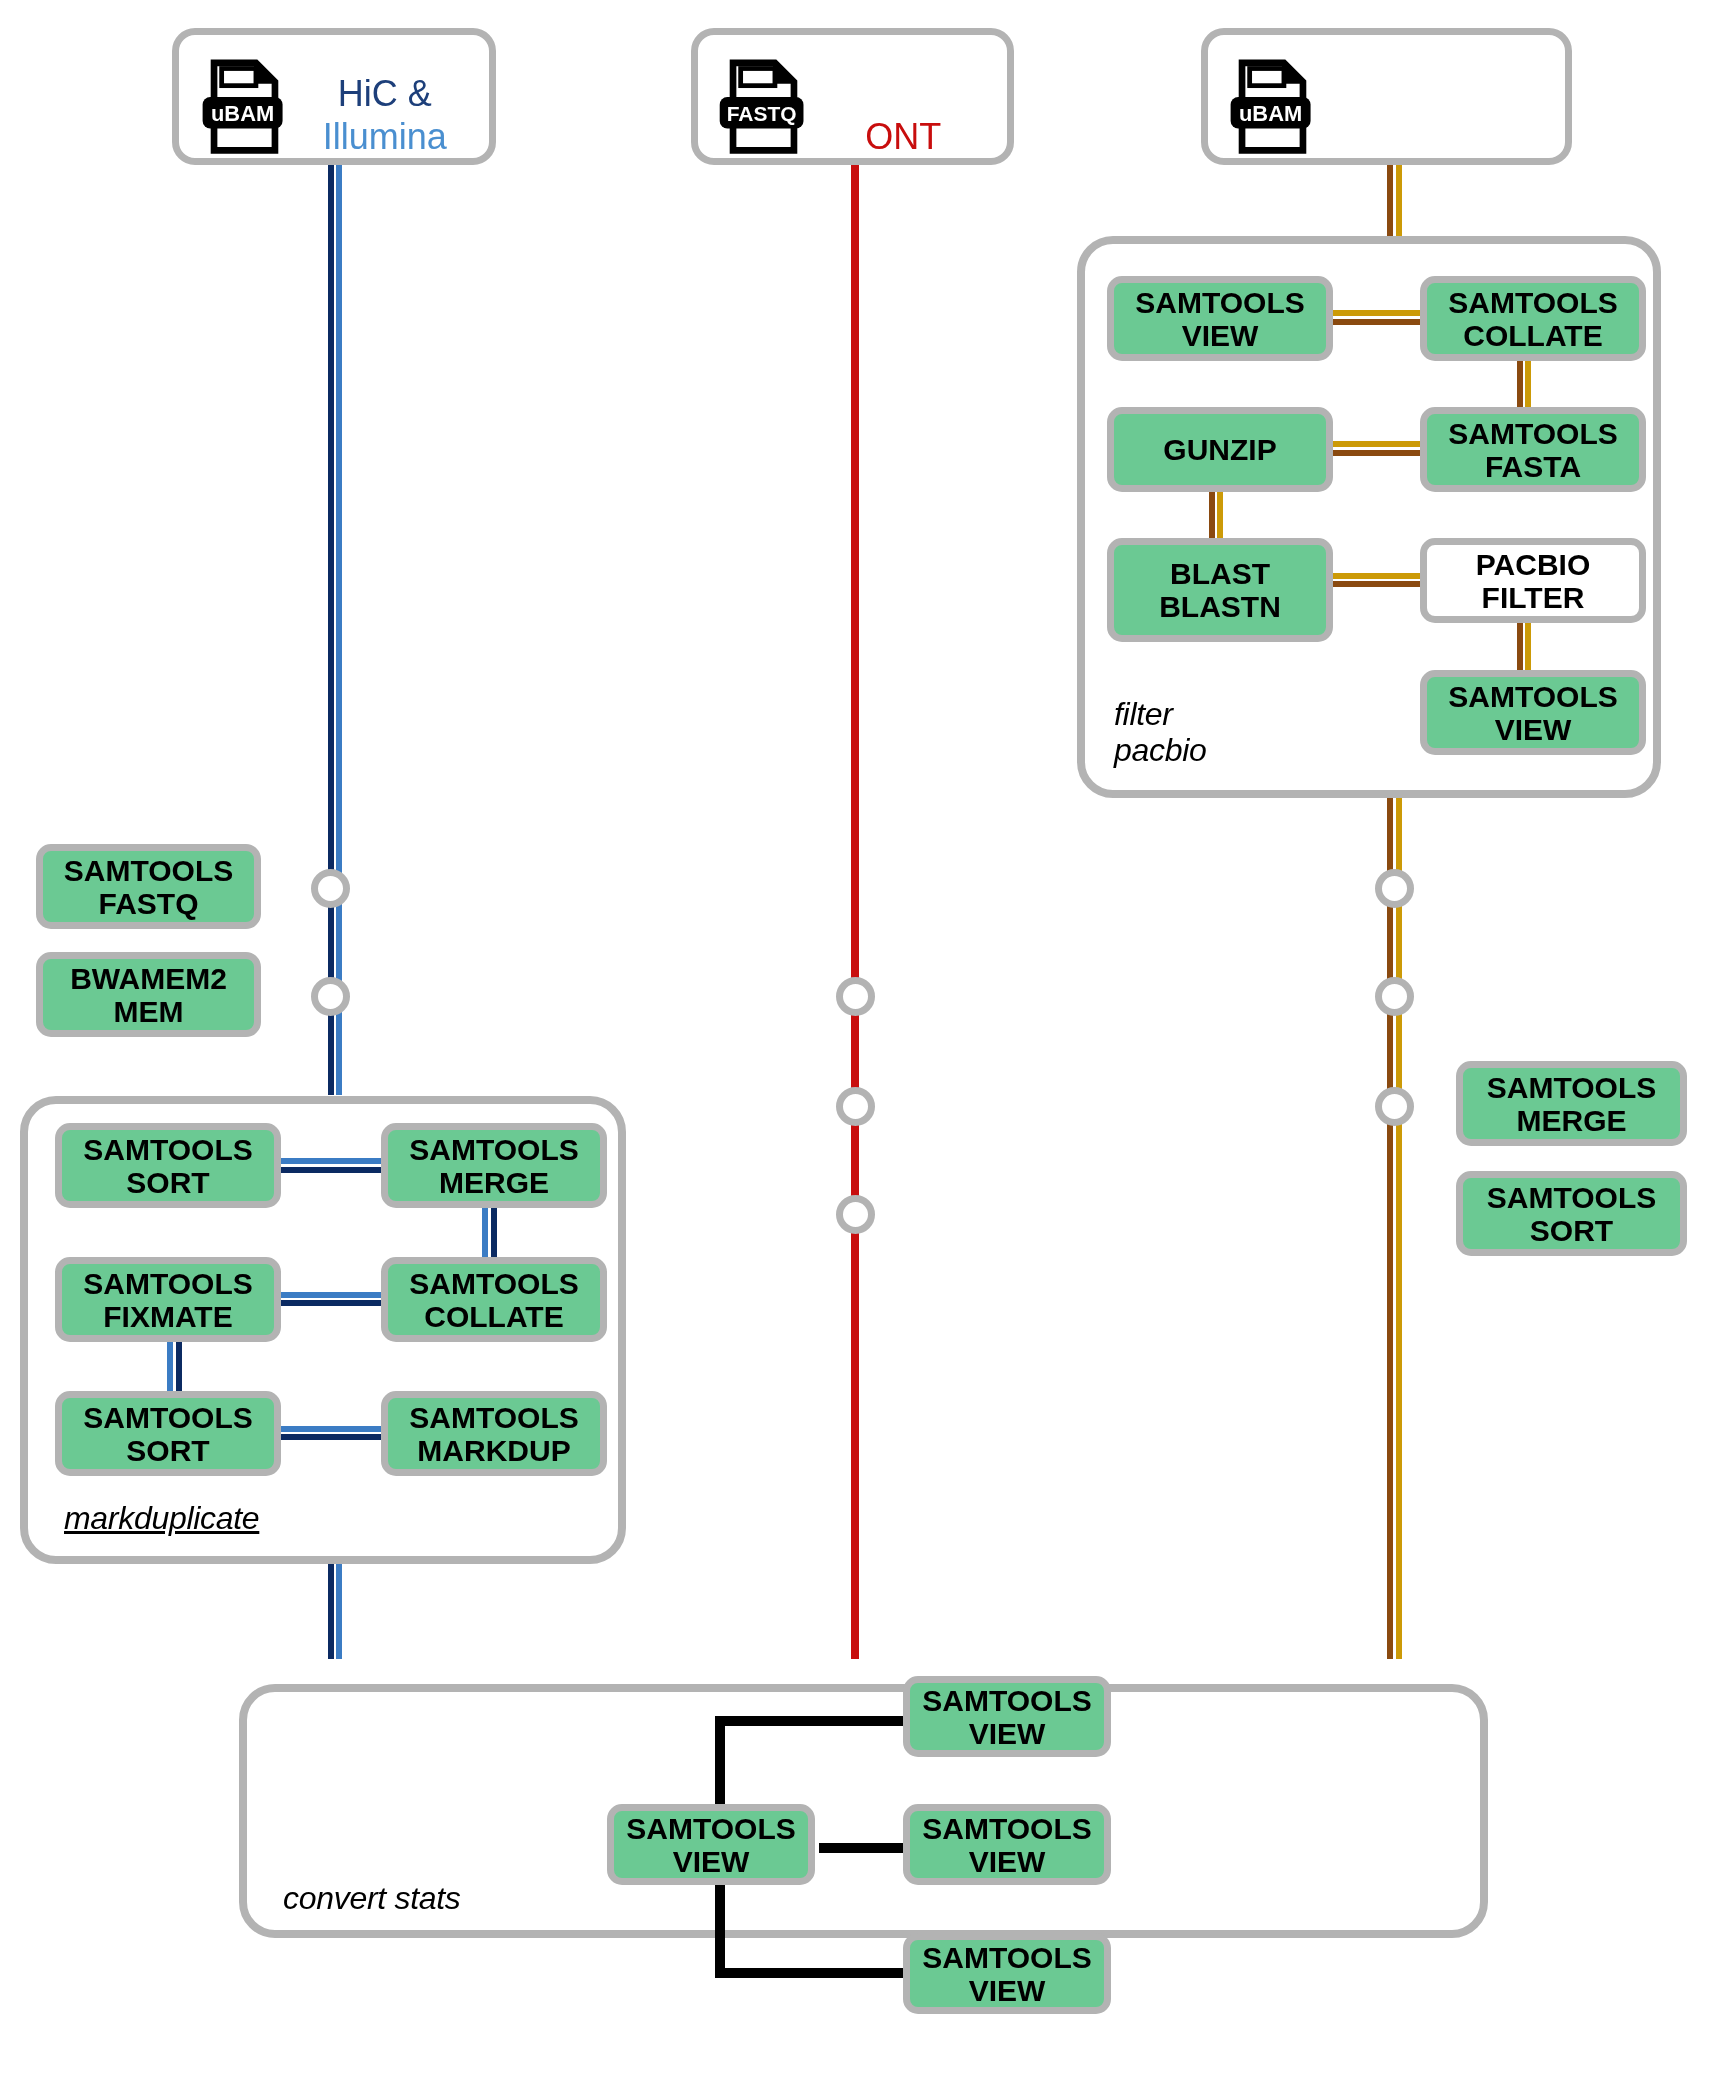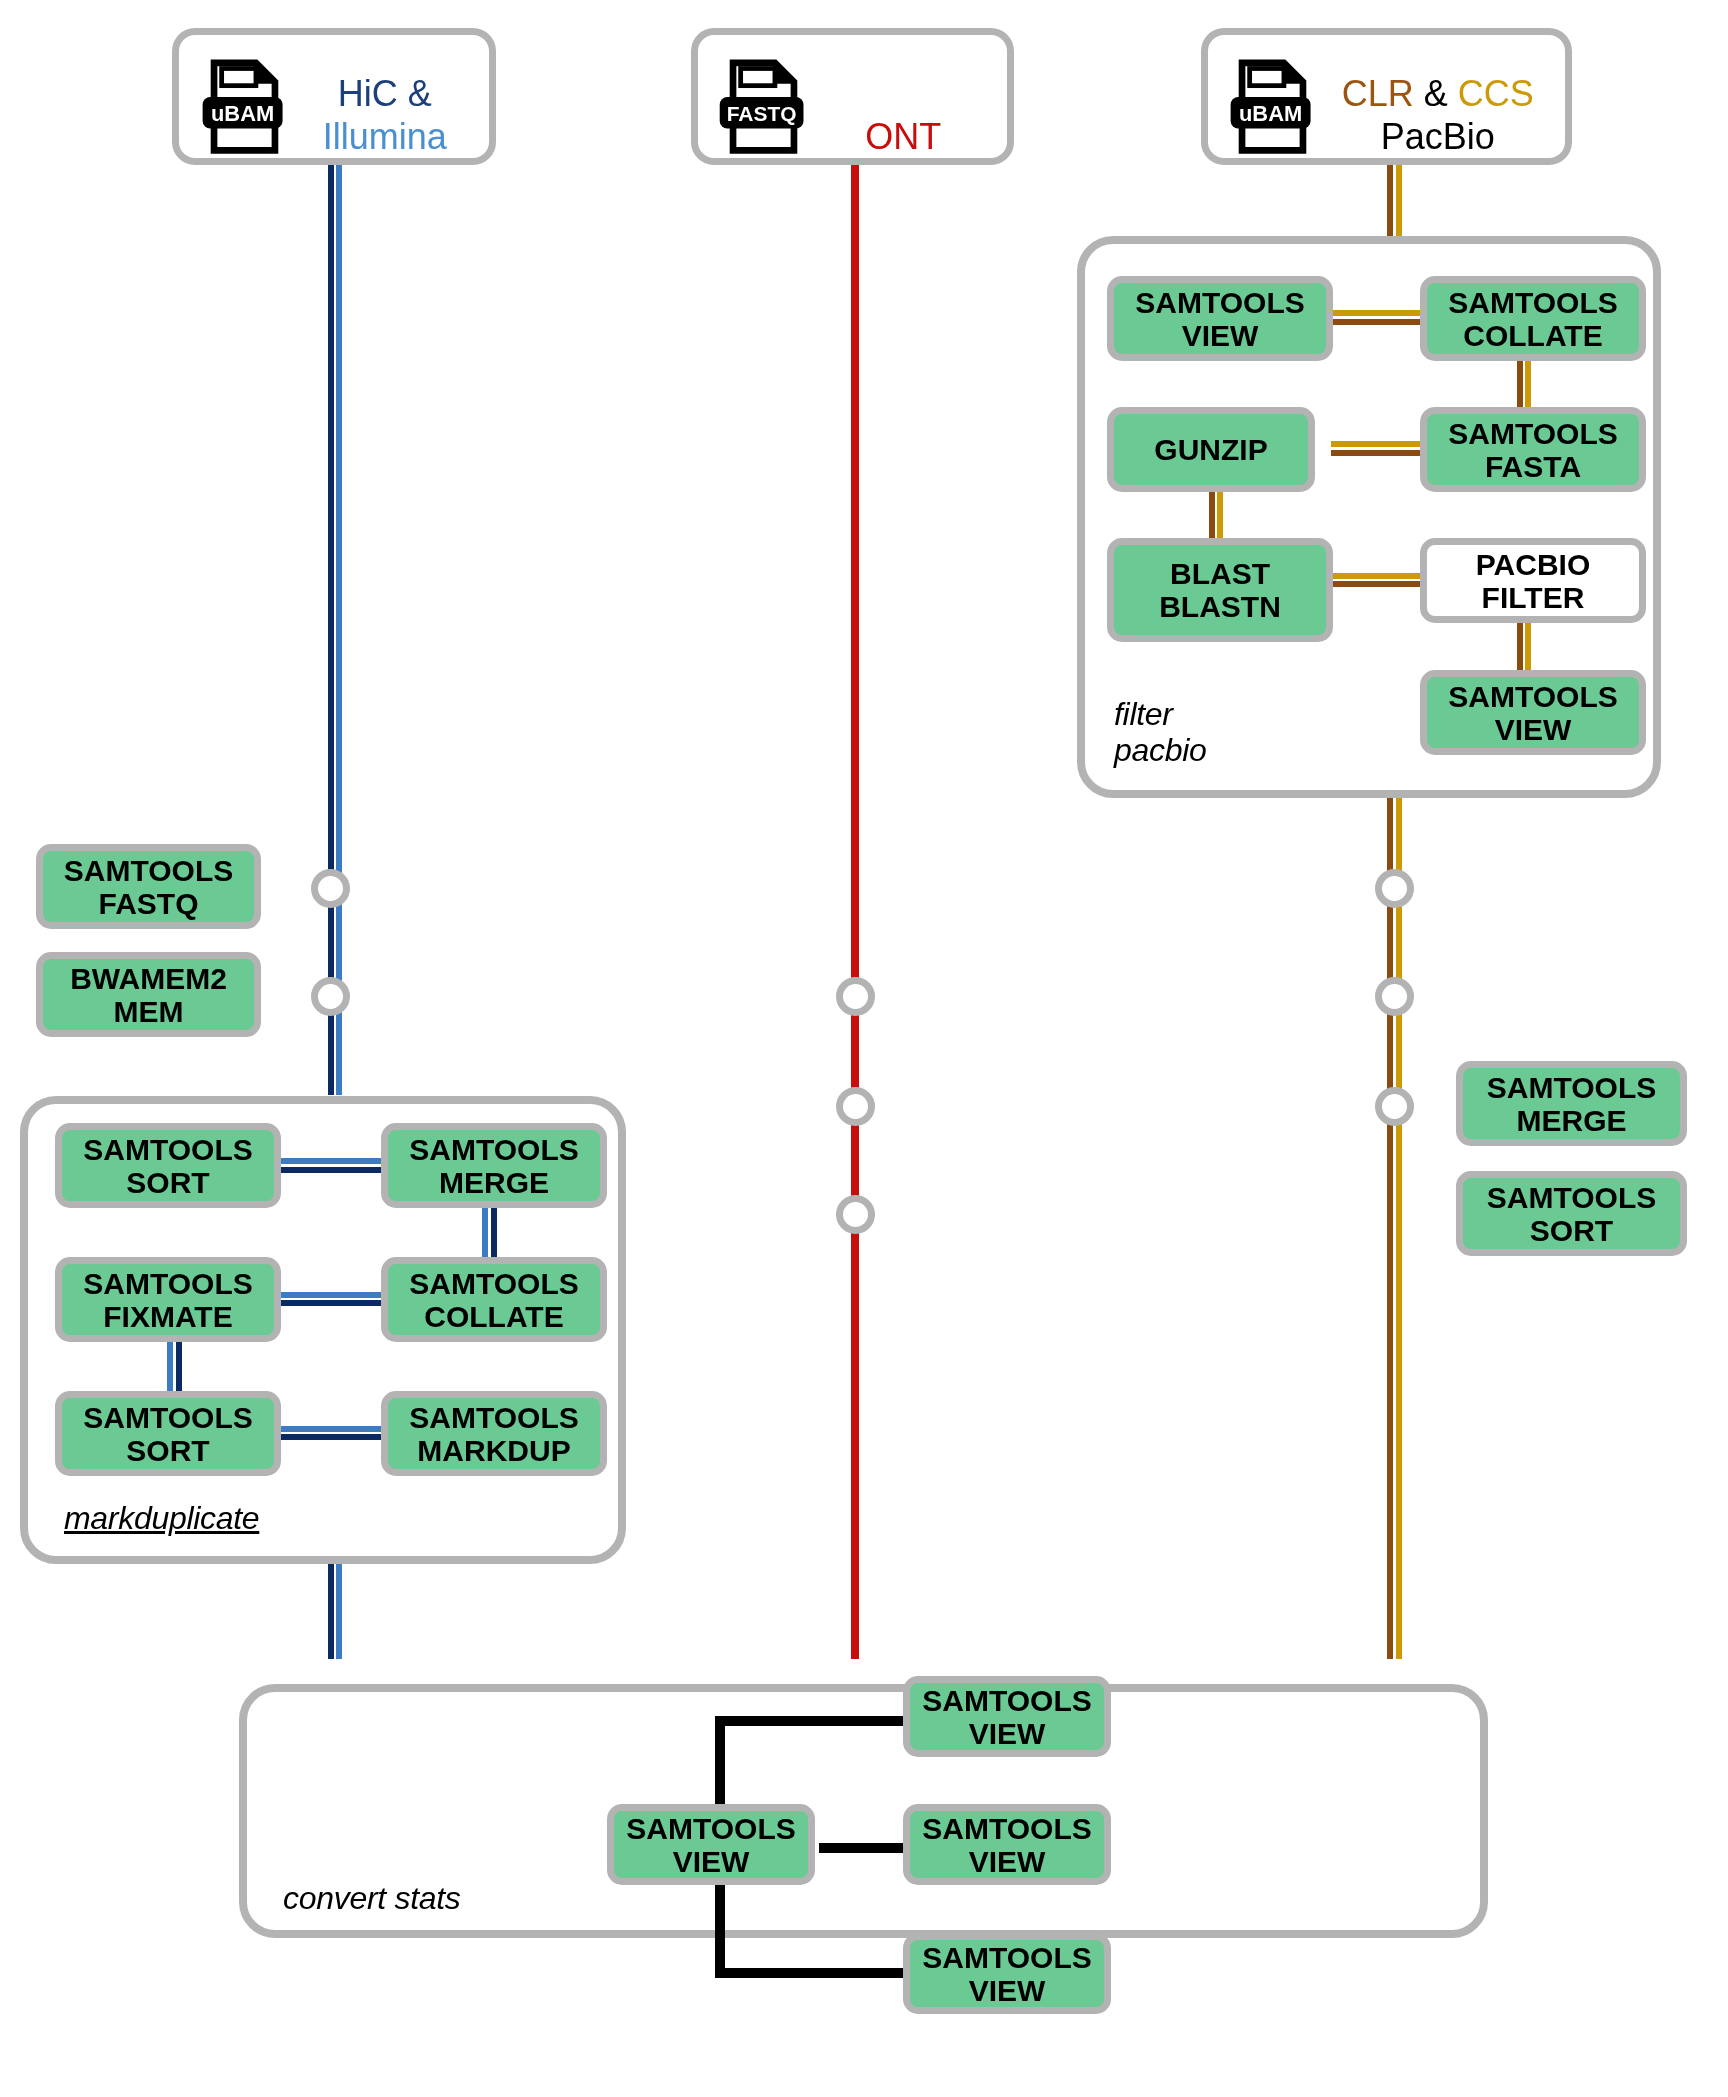--- a/index.html
+++ b/index.html
@@ -102,26 +102,20 @@
   <div class="srcbox" style="left:1201px;top:28px;width:371px;height:137px;padding:0 10.4px 0 16px;">
     <span class="file-icon" style="width:97px;height:99px;">
       <svg width="97" height="99" viewBox="0 0 100 104" xmlns="http://www.w3.org/2000/svg">
         <path d="M18 4 h44 l20 20 v72 h-64 z" fill="#ffffff" stroke="#000000" stroke-width="7"></path>
         <path d="M60 4 l22 22 h-22 z" fill="#000000"></path>
         <rect x="26" y="10" width="36" height="18" fill="#ffffff" stroke="#000000" stroke-width="5"></rect>
         <rect x="6" y="40" width="84" height="33" rx="8" fill="#000000"></rect>
         <text x="48" y="65" font-family="Liberation Sans, sans-serif" font-size="23" font-weight="bold" fill="#ffffff" text-anchor="middle">uBAM</text>
       </svg>
     </span>
-    <span class="srclabel" style="flex:1;">
-      <span style="display:block;">
-        <span style="color:#9c5510;">CLR</span><span style="color:#000000;"> &amp; </span><span style="color:#cc9a07;">CCS</span>
-      </span>
-      <span style="display:block;color:#000000;">PacBio</span>
-    </span>
   </div>
 
   <div class="group" style="left:1077px;top:236px;width:584px;height:562px;">
     <span class="group-label" style="left:29px;bottom:21px;">filter
 pacbio</span>
   </div>
 
   <div class="seg" style="left:1331px;top:310px;width:91px;height:6.3px;background:#cc9a07;"></div>
   <div class="seg" style="left:1331px;top:319px;width:91px;height:6.3px;background:#8a4a10;"></div>
 
@@ -138,21 +132,21 @@
   <div class="seg" style="left:1331px;top:581px;width:91px;height:6.3px;background:#8a4a10;"></div>
 
   <div class="seg" style="left:1517px;top:622px;width:6.3px;height:63px;background:#8a4a10;"></div>
   <div class="seg" style="left:1525px;top:622px;width:6.3px;height:63px;background:#cc9a07;"></div>
 
   <div class="node" style="left:1107px;top:276px;width:226px;height:85px;">SAMTOOLS
 VIEW</div>
   <div class="node" style="left:1420px;top:276px;width:226px;height:85px;">SAMTOOLS
 COLLATE</div>
 
-  <div class="node" style="left:1107px;top:407px;width:208px;height:85px;">GUNZIP</div>
+  <div class="node" style="left:1107px;top:407px;width:226px;height:85px;">GUNZIP</div>
   <div class="node" style="left:1420px;top:407px;width:226px;height:85px;">SAMTOOLS
 FASTA</div>
 
   <div class="node" style="left:1107px;top:538px;width:226px;height:104px;">BLAST
 BLASTN</div>
   <div class="node white" style="left:1420px;top:538px;width:226px;height:85px;">PACBIO
 FILTER</div>
 
   <div class="node" style="left:1420px;top:670px;width:226px;height:85px;">SAMTOOLS
 VIEW</div>

